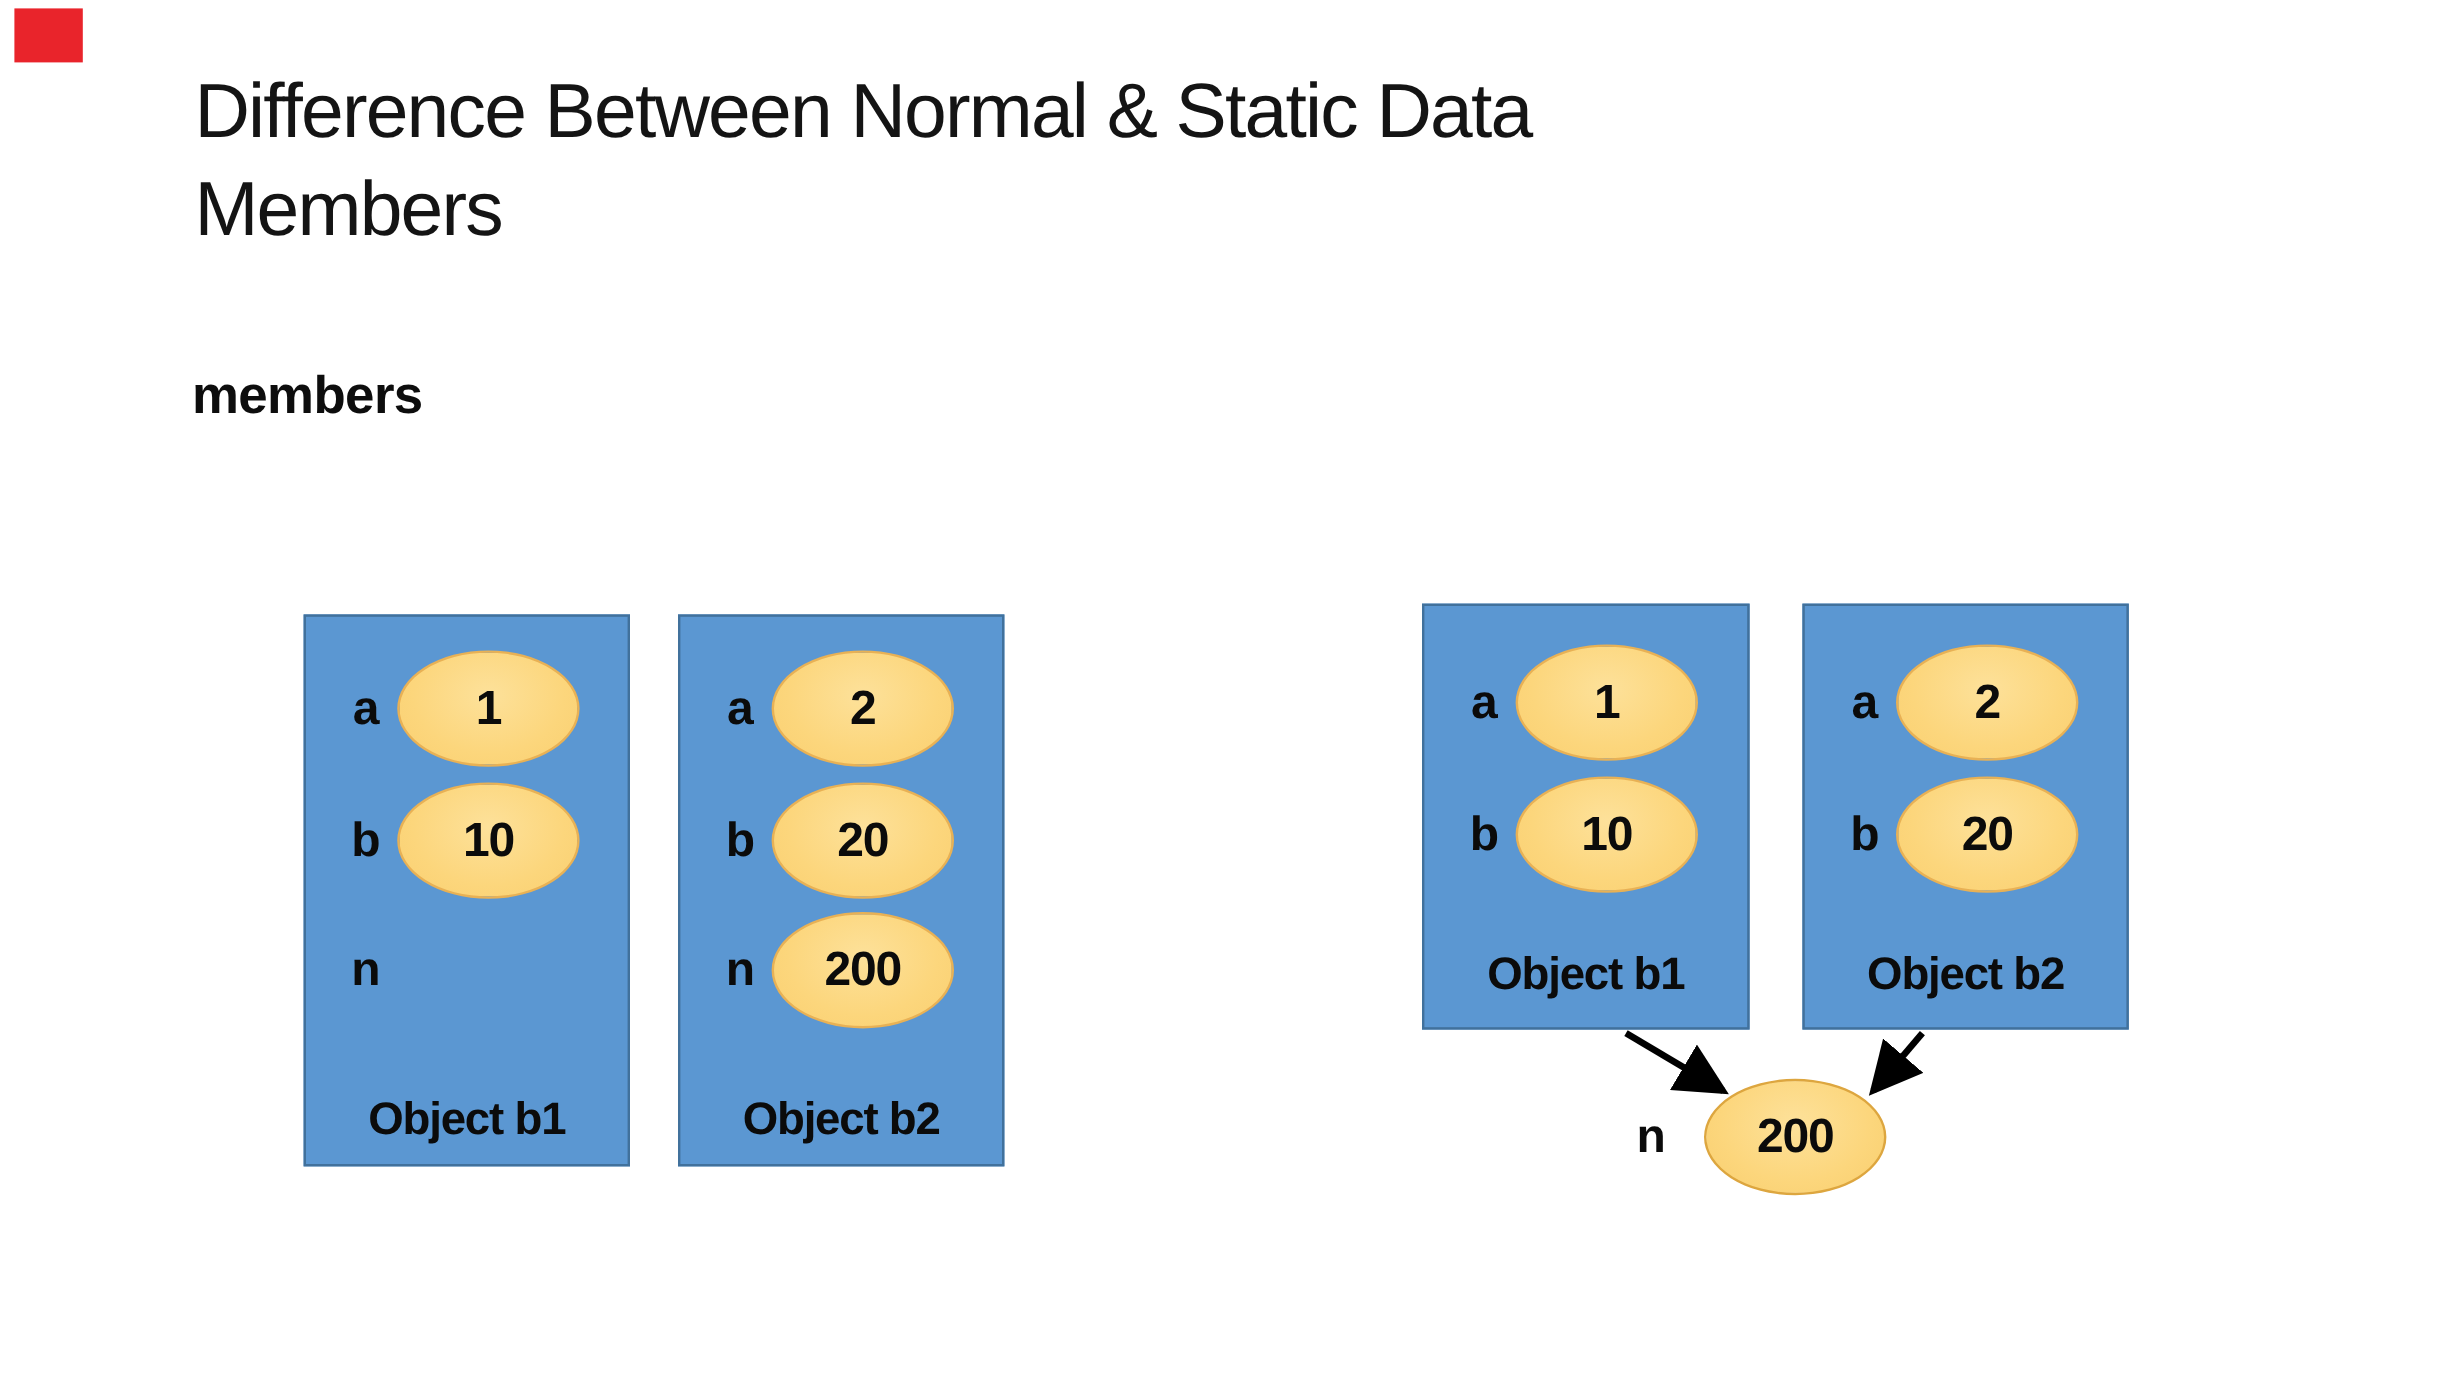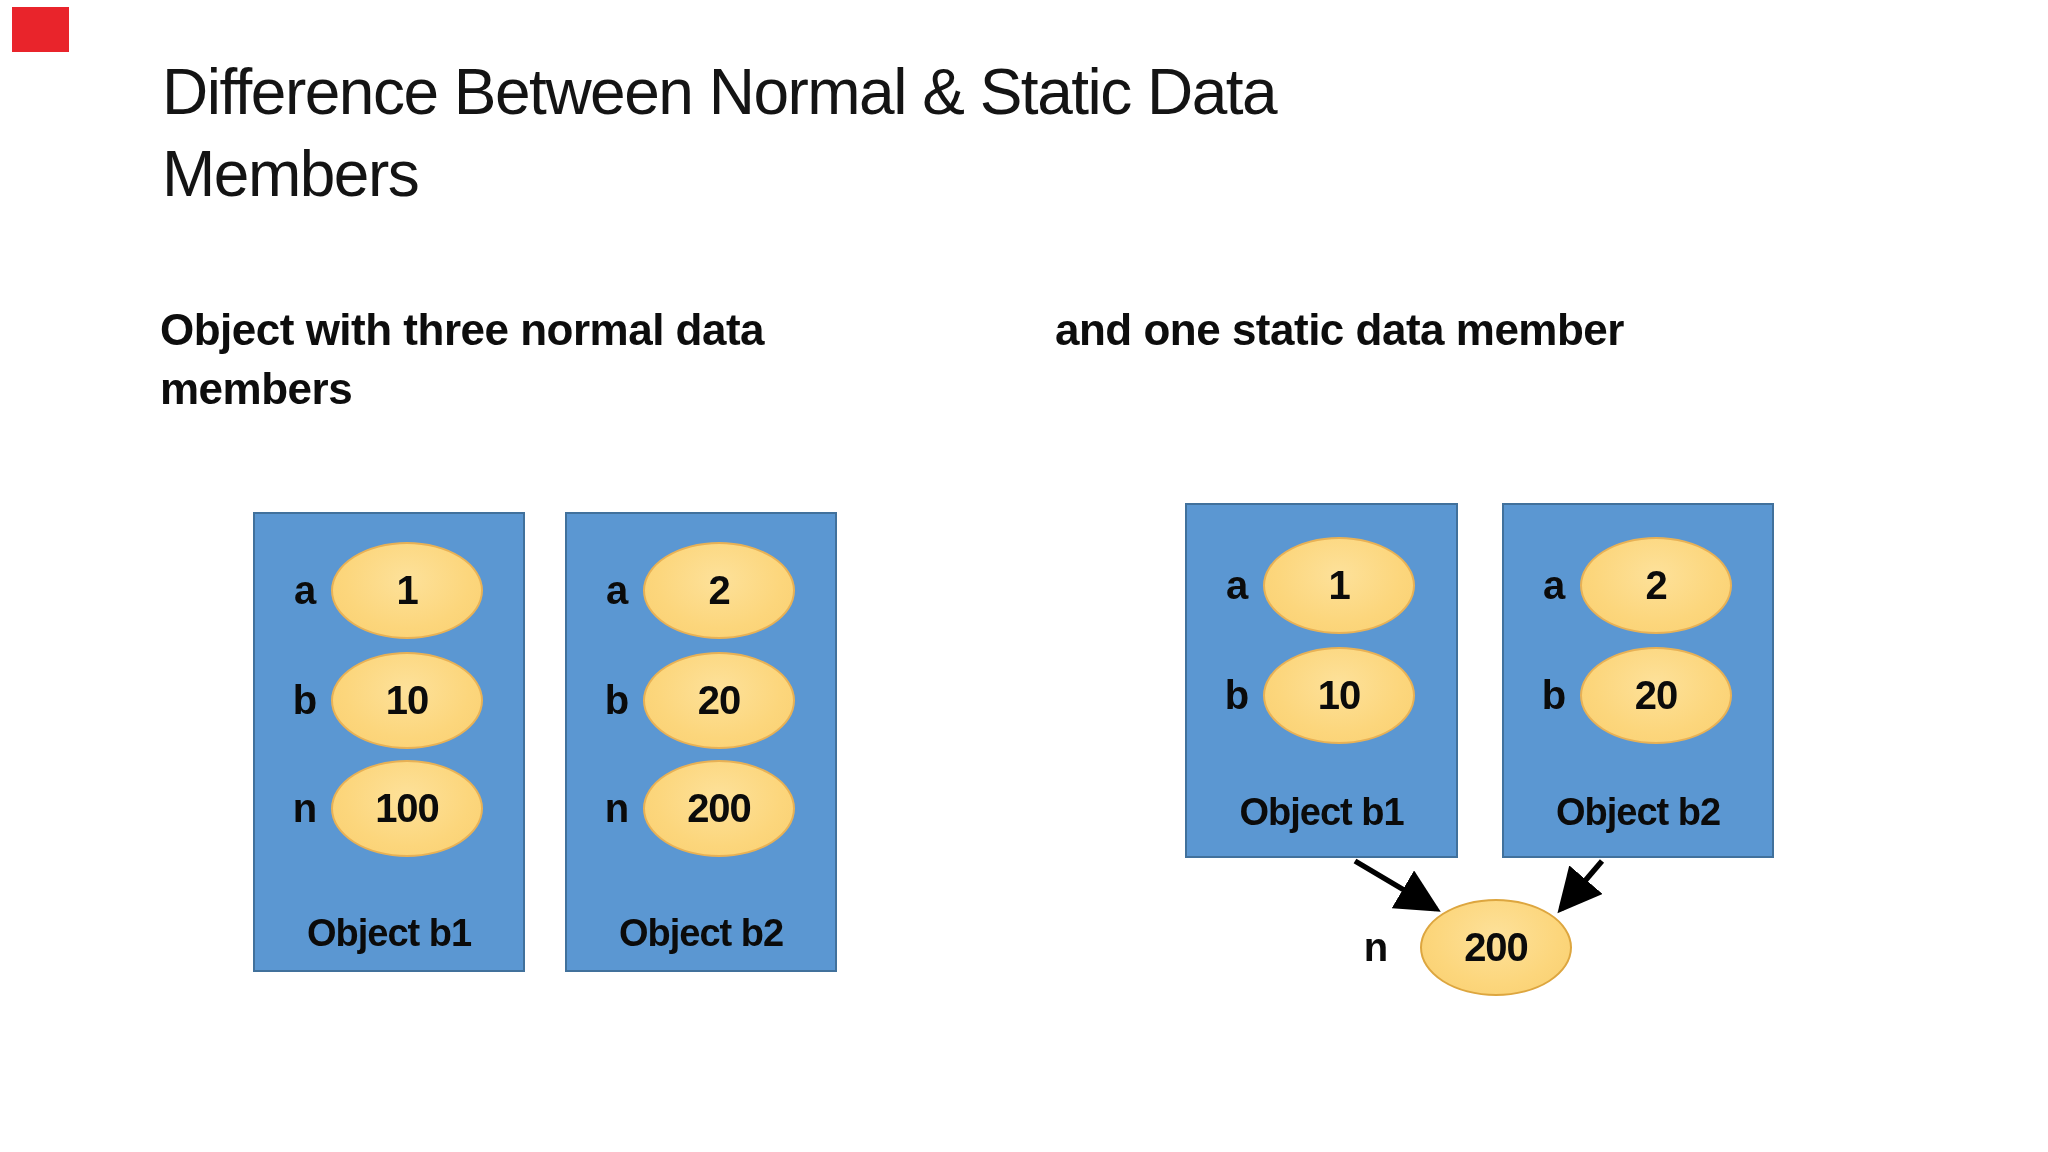--- a/index.html
+++ b/index.html
@@ -82,40 +82,37 @@
 <body>
 
 <div class="abs red-marker"></div>
 
 <div class="abs title">
   <div>Difference Between Normal &amp; Static Data</div>
   <div>Members</div>
 </div>
 
 <div class="abs heading left">
-  <div>Object with three normal data</div>
   <div>members</div>
 </div>
 
 <div class="abs heading right">
-  <div>and one static data member</div>
 </div>
 
 <div class="abs obj-box" id="box-l1">
   <div class="member-row">
     <div class="member-label">a</div>
     <div class="ellipse">1</div>
   </div>
   <div class="member-row">
     <div class="member-label">b</div>
     <div class="ellipse">10</div>
   </div>
   <div class="member-row">
     <div class="member-label">n</div>
-    <div class="ellipse">100</div>
   </div>
   <div class="caption">Object b1</div>
 </div>
 
 <div class="abs obj-box" id="box-l2">
   <div class="member-row">
     <div class="member-label">a</div>
     <div class="ellipse">2</div>
   </div>
   <div class="member-row">

